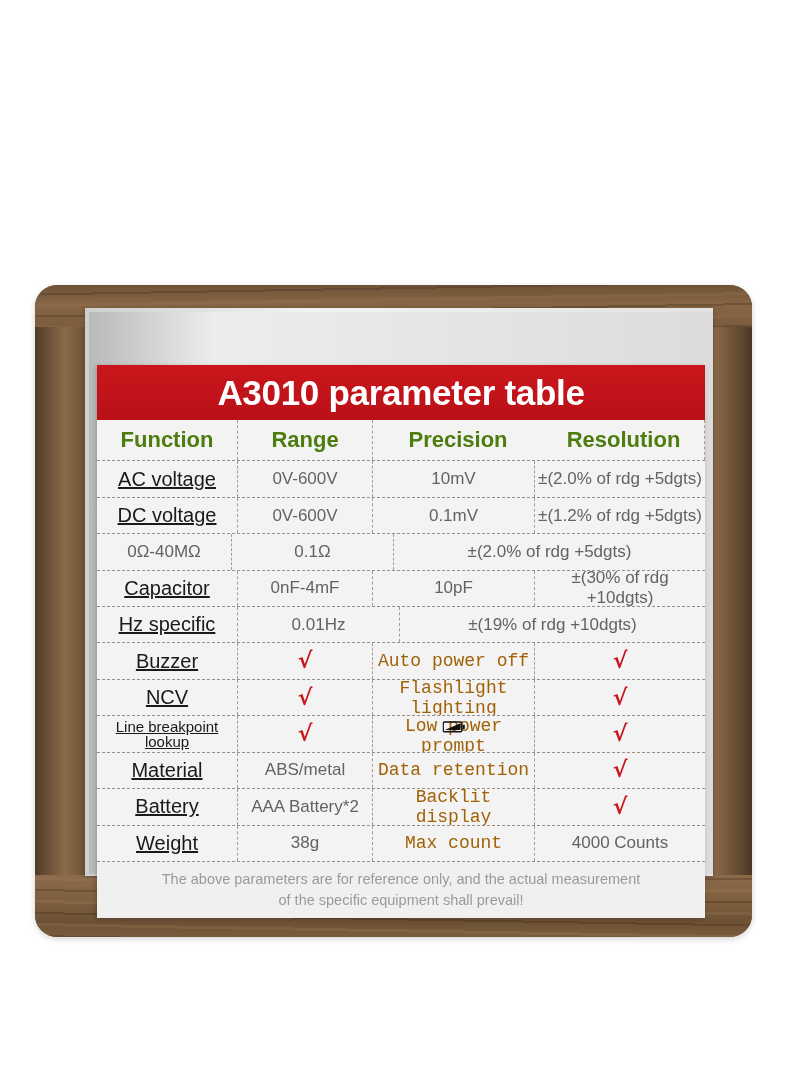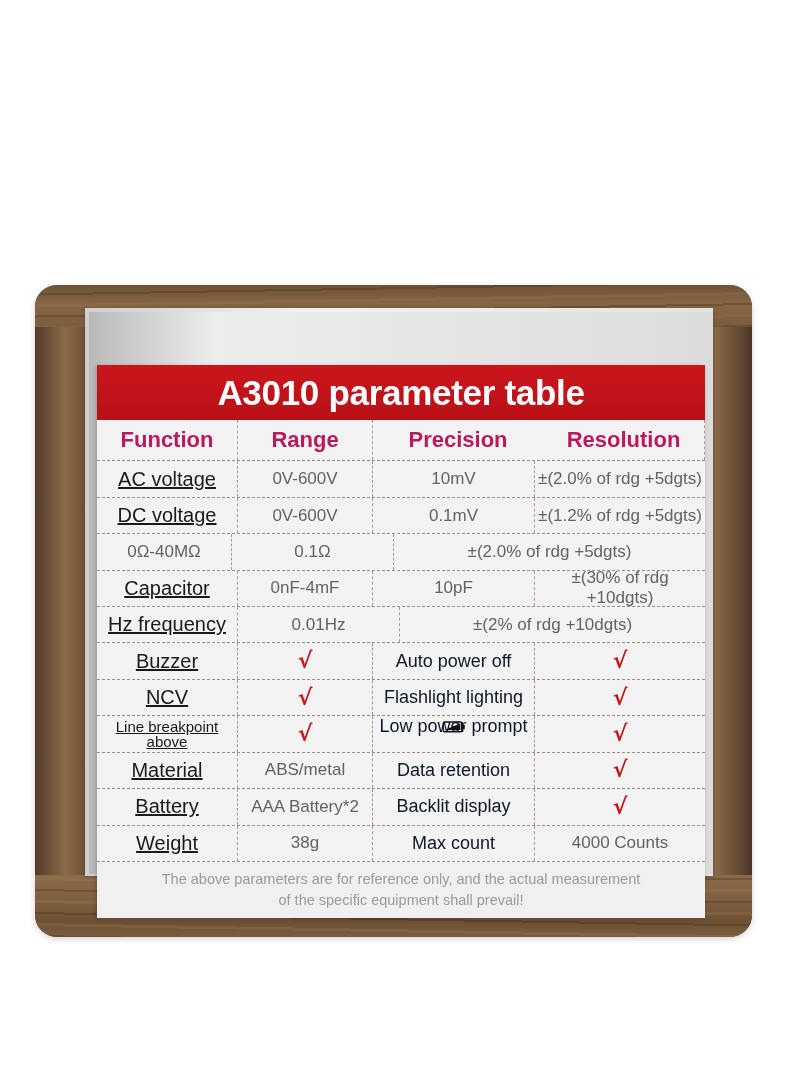--- a/index.html
+++ b/index.html
@@ -162,28 +162,28 @@
   }
   .c0 { width: 141px; flex: 0 0 141px; border-right: 1px dashed #a89a90; }
   .c1 { width: 135px; flex: 0 0 135px; border-right: 1px dashed #a89a90; }
   .c2 { width: 162px; flex: 0 0 162px; border-right: 1px dashed #a89a90; }
   .c3 { flex: 1 1 auto; }
 
   
   .header-row .cell {
     font-size: 22px;
     font-weight: bold;
-    color: #be185d;
+    color: #4d7c0f;
   }
 
   
   .k  { font-size: 20px; color: #1a1a1a; text-decoration: underline; }
   .k.small { font-size: 15px; line-height: 1.02; }
   .v  { font-size: 17px; color: #636363; }
-  .lbl { font-size: 18px; color: #0f172a; }
+  .lbl { font-size: 18px; color: #a16207; font-family: Liberation Mono, monospace; }
   .chk {
     font-size: 22px;
     color: #c8161c;
     font-weight: bold;
     font-family: "DejaVu Sans", sans-serif;
     line-height: 1;
   }
 
   .two-line { display: block; line-height: 1.02; }
 
@@ -271,44 +271,44 @@
       </div>
 
       <div class="trow">
         <div class="cell c0 k">Capacitor</div>
         <div class="cell c1 v">0nF-4mF</div>
         <div class="cell c2 v">10pF</div>
         <div class="cell c3 v">±(30% of rdg +10dgts)</div>
       </div>
 
       <div class="trow">
-        <div class="cell c0 k">Hz frequency</div>
+        <div class="cell c0 k">Hz specific</div>
         <div class="cell c2 v">0.01Hz</div>
-        <div class="cell c3 v">±(2% of rdg +10dgts)</div>
+        <div class="cell c3 v">±(19% of rdg +10dgts)</div>
       </div>
 
       <div class="trow">
         <div class="cell c0 k">Buzzer</div>
         <div class="cell c1 chk">√</div>
         <div class="cell c2 lbl">Auto power off</div>
         <div class="cell c3 chk">√</div>
       </div>
 
       <div class="trow">
         <div class="cell c0 k">NCV</div>
         <div class="cell c1 chk">√</div>
         <div class="cell c2 lbl">Flashlight lighting</div>
         <div class="cell c3 chk">√</div>
       </div>
 
       <div class="trow">
         <div class="cell c0 k small">
           <div>
             <span class="two-line">Line breakpoint</span>
-            <span class="two-line">above</span>
+            <span class="two-line">lookup</span>
           </div>
         </div>
         <div class="cell c1 chk">√</div>
         <div class="cell c2">
           <span class="lp-wrap">
             <svg class="bat-icon" viewBox="0 0 26 13">
               <rect x="0.8" y="0.8" width="21" height="11" rx="1.4" fill="none" stroke="#111111" stroke-width="1.6"></rect>
               <path d="M2.6,9.9 L20.2,2.4 L20.2,9.9 Z" fill="#111111"></path>
               <rect x="22.6" y="4" width="2.6" height="5" rx="0.8" fill="#111111"></rect>
             </svg>

